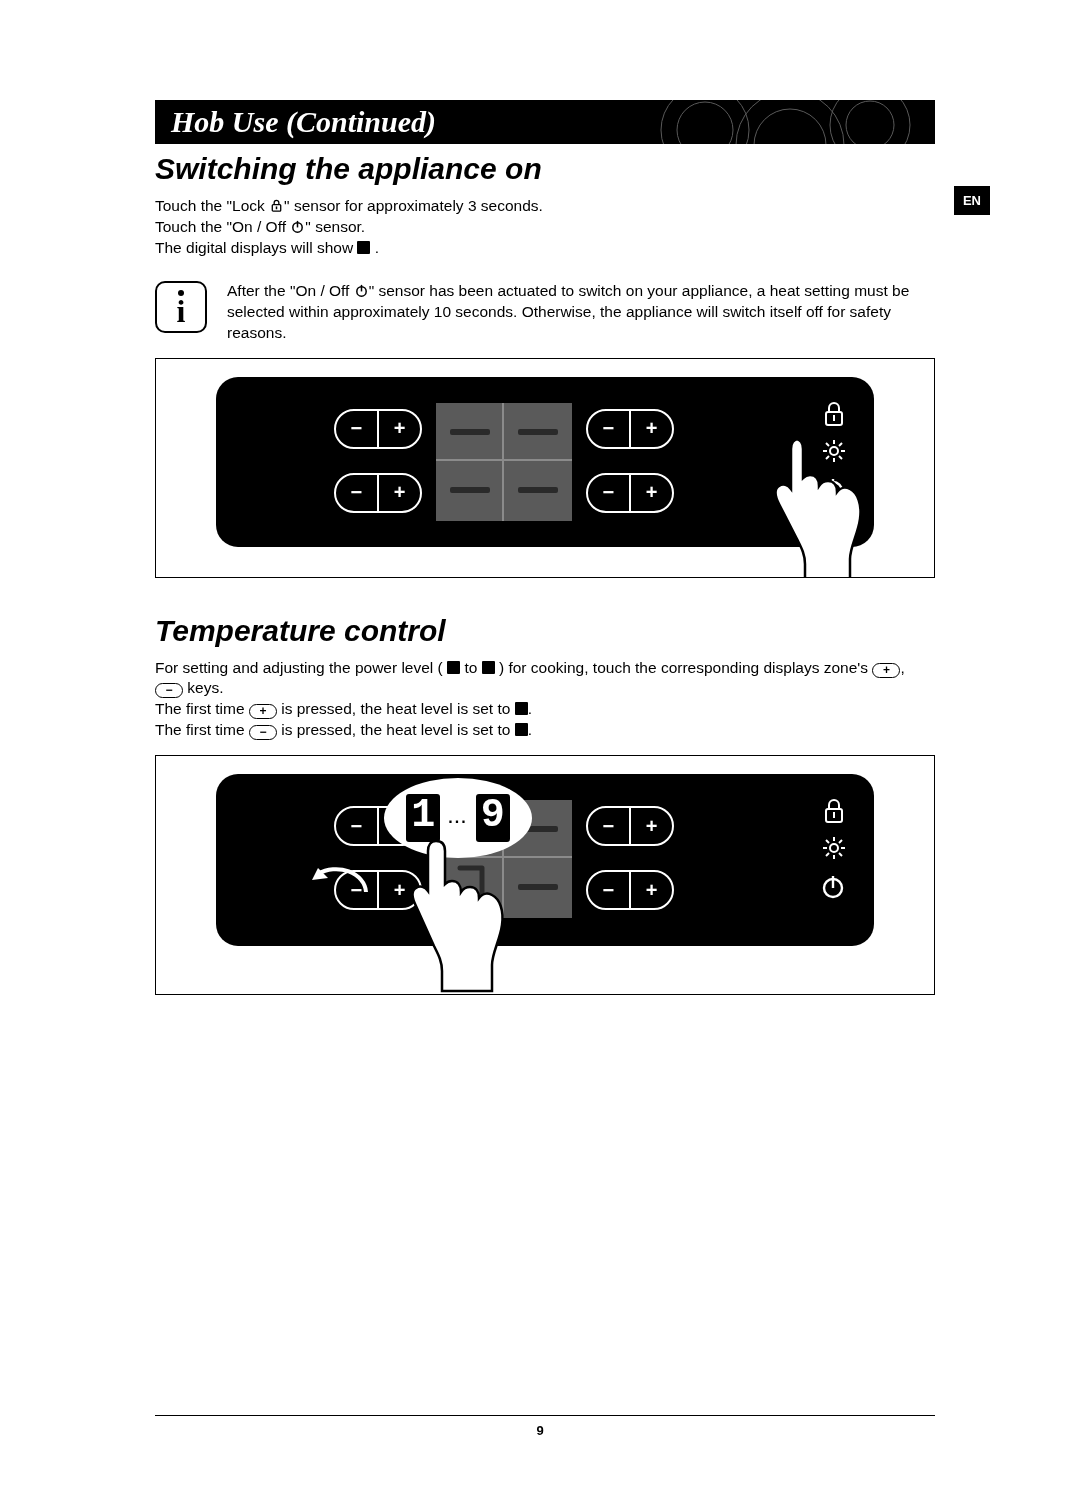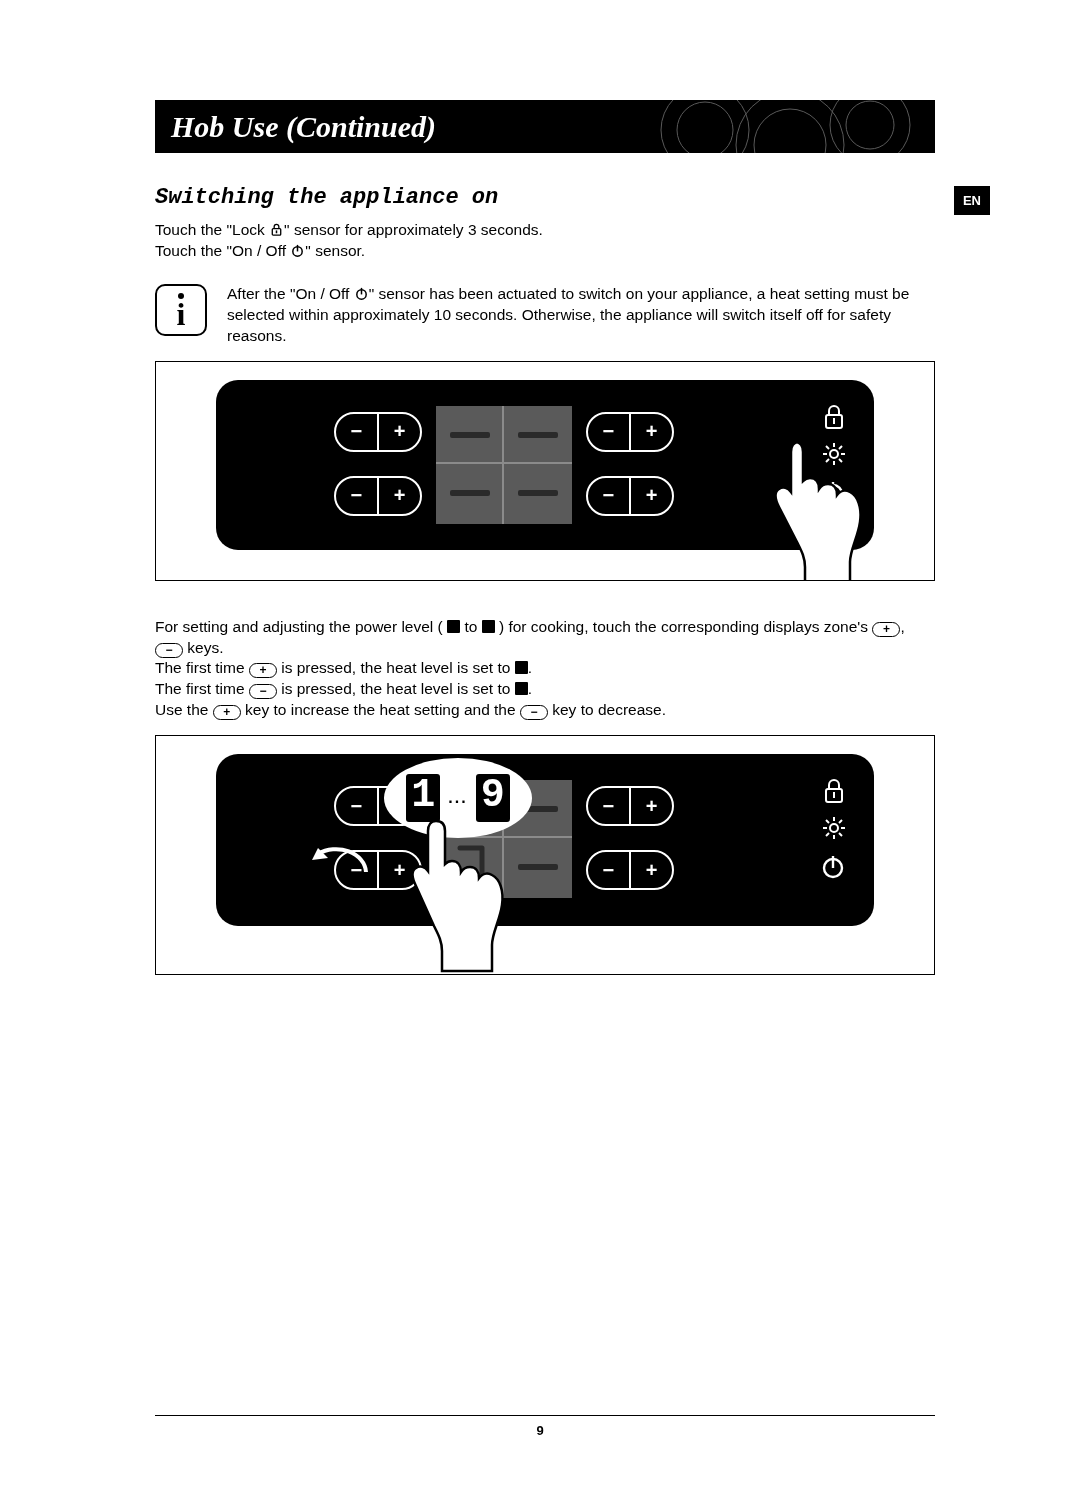--- a/index.html
+++ b/index.html
@@ -12,25 +12,25 @@
     position: relative;
   }
   .page {
     padding: 100px 145px 0 155px;
     position: relative;
   }
   
   .title-bar {
     background: #000;
     color: #fff;
-    height: 53px;
+    height: 44px;
     display: flex;
     align-items: center;
     padding-left: 16px;
-    margin-bottom: 32px;
+    margin-bottom: 8px;
     position: relative;
     overflow: hidden;
   }
   .title-bar h1 {
     font-family: "Times New Roman", Times, serif;
     font-style: italic;
     font-weight: bold;
     font-size: 30px;
   }
   .title-deco {
@@ -48,24 +48,24 @@
     right: 90px;
     top: 186px;
     background: #000;
     color: #fff;
     font-size: 13px;
     padding: 7px 9px;
     font-weight: bold;
   }
 
   h2.section {
-    font-family: Liberation Mono, monospace;
+    font-family: Liberation Sans, sans-serif;
     font-style: italic;
     font-weight: bold;
-    font-size: 22px;
+    font-size: 30px;
     margin-bottom: 10px;
   }
 
   .body-text {
     font-size: 15.5px;
     line-height: 1.35;
   }
   .body-text p { margin: 0; }
   .body-text .bold { font-weight: bold; }
 
@@ -269,20 +269,23 @@
             <rect x="3.5" y="7" width="9" height="7" rx="1" fill="none" stroke="#000" stroke-width="1.4"></rect>
             <path d="M5.5 7V5a2.5 2.5 0 0 1 5 0v2" fill="none" stroke="#000" stroke-width="1.4"></path>
             <rect x="7.2" y="9" width="1.6" height="3" fill="#000"></rect>
           </svg></span><span>" sensor for approximately 3 seconds.</span>
     </p>
     <p>
       <span>Touch the "On / Off </span><span class="inline-icon"><svg viewBox="0 0 16 16">
             <circle cx="8" cy="9" r="5" fill="none" stroke="#000" stroke-width="1.6"></circle>
             <line x1="8" y1="2" x2="8" y2="9" stroke="#000" stroke-width="1.6"></line>
           </svg></span><span>" sensor.</span>
+    </p>
+    <p>
+      <span>The digital displays will show </span><span class="inline-block-icon"></span><span> .</span>
     </p>
   </div>
 
   <div class="info-row">
     <div class="info-icon-box">
       <div class="dot"></div>
       <div class="stem">i</div>
     </div>
     <div class="body-text" style="flex:1">
       <p>
@@ -358,33 +361,31 @@
       </div>
     </div>
 
     <div class="hand-overlay" style="right:60px;">
       <svg width="130" height="160" viewBox="0 0 130 160">
         <path d="M55 20 c-5 0 -8 4 -8 10 v40 c-3 -4 -8 -6 -12 -3 -5 3 -4 10 0 18 l18 35 c4 8 8 15 8 25 v15 h45 v-20 c0-12 8-25 10-40 2-14 -2-26 -10-30 -5-3 -10-1 -13 3 0-6 -3-11 -9-11 -4 0 -7 2 -9 5 0-6 -3-11 -9-11 -3 0 -5 1 -7 3 V30 c0-6 -3-10 -8-10 z" fill="#fff" stroke="#000" stroke-width="2.5"></path>
       </svg>
     </div>
   </div>
 
+  <h2 class="section">Temperature control</h2>
 
   <div class="body-text">
     <p>
       <span>For setting and adjusting the power level ( </span><span class="inline-block-icon"></span><span> to </span><span class="inline-block-icon"></span><span> ) for cooking, touch the corresponding displays zone's </span><span class="inline-key">+</span><span>, </span><span class="inline-key">−</span><span> keys.</span>
     </p>
     <p>
       <span>The first time </span><span class="inline-key">+</span><span> is pressed, the heat level is set to </span><span class="inline-block-icon"></span><span>.</span>
     </p>
     <p>
       <span>The first time </span><span class="inline-key">−</span><span> is pressed, the heat level is set to </span><span class="inline-block-icon"></span><span>.</span>
-    </p>
-    <p>
-      <span>Use the </span><span class="inline-key">+</span><span> key to increase the heat setting and the </span><span class="inline-key">−</span><span> key to decrease.</span>
     </p>
   </div>
 
   <div class="panel-frame tall">
     <div class="panel-black" style="bottom:48px;">
       <div class="digit-cluster" style="left:220px;">
         <div class="hline"></div>
           <div class="vline"></div>
         <div class="seg" style="top:26px;left:82px;"></div>
         <div class="seg" style="top:84px;left:82px;"></div>

